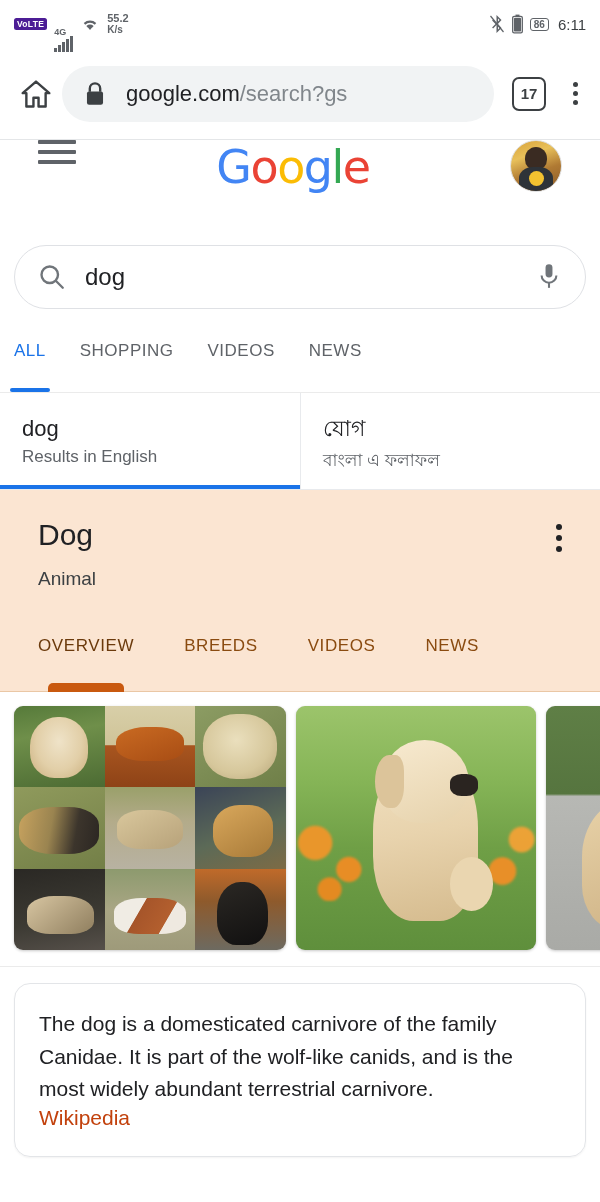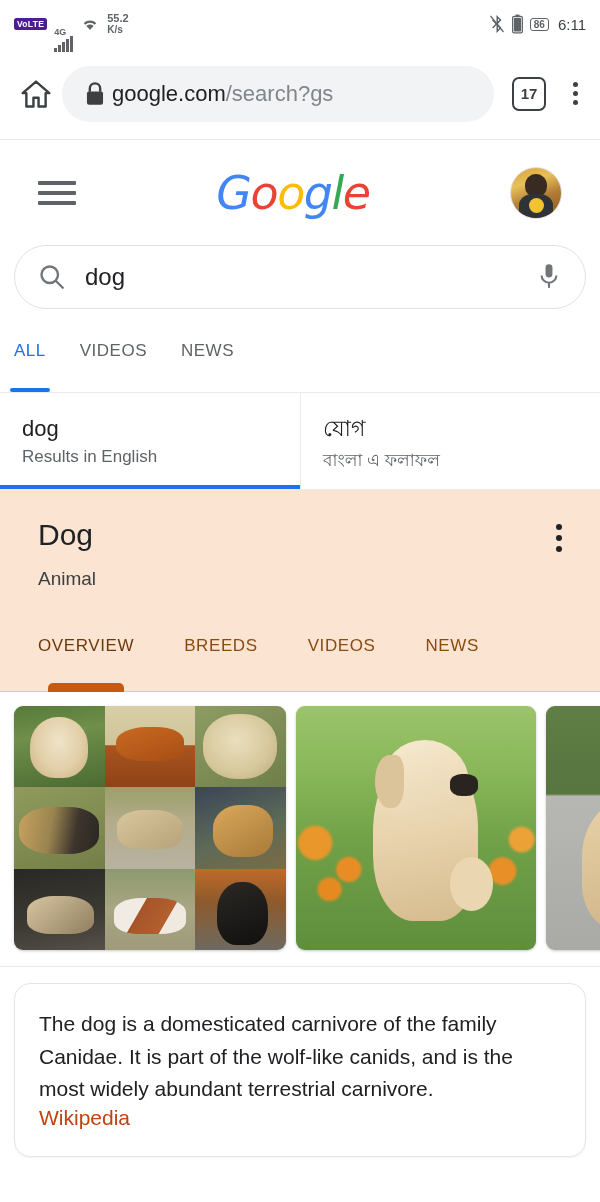--- a/index.html
+++ b/index.html
@@ -38,38 +38,37 @@
 
   
   .chrome{
     height:92px; display:flex; align-items:center; gap:0px;
     padding:0 10px; background:#fff;
     border-bottom:1px solid #e4e6e8;
   }
   .home-btn{ width:52px; display:flex; justify-content:center; }
   .omnibox{
     flex:1; height:56px; background:#f1f3f4; border-radius:28px;
-    display:flex; align-items:center; gap:6px; padding:0 22px; overflow:hidden;
+    display:flex; align-items:center; gap:20px; padding:0 22px; overflow:hidden;
   }
   .url{ font-size:22px; color:#202124; white-space:nowrap; }
   .url .path{ color:#80868b; }
   .tabcount{
     width:34px; height:34px; border:2.4px solid #3c4043; border-radius:7px;
     display:flex; align-items:center; justify-content:center;
     font-size:15px; font-weight:600; color:#3c4043; margin:0 14px 0 18px;
   }
   .kebab{ width:30px; display:flex; flex-direction:column; align-items:center; gap:4px; }
   .kebab i{ width:5px; height:5px; border-radius:50%; background:#3c4043; display:block;}
 
   
   .page{ background:#fff; }
   .g-header{
-    height:105px; display:flex; align-items:center; justify-content:space-between;
+    height:105px; display:flex; justify-content:space-between;
     padding:0 38px;
-    font-style:italic;
   }
   .hamb{ display:flex; flex-direction:column; gap:6px; }
   .hamb i{ width:38px; height:4px; background:#5f6368; border-radius:1px; display:block;}
   .glogo{ font-size:0; letter-spacing:-1.5px; }
   .glogo span{ font-size:46px; font-family:"DejaVu Sans", sans-serif; font-weight:500;}
   .c-b{color:#4285F4;} .c-r{color:#EA4335;} .c-y{color:#FBBC05;} .c-g{color:#34A853;}
   .avatar{
     width:52px; height:52px; border-radius:50%; overflow:hidden;
     background:linear-gradient(160deg,#d8a23a 0%,#e8c05a 30%,#b07a33 60%,#8a5a28 100%);
     position:relative; border:1px solid #e0e0e0;
@@ -351,20 +350,21 @@
       <svg width="28" height="30" viewBox="0 0 24 26">
         <rect x="9" y="2" width="6" height="11.5" rx="3" fill="#70757a"></rect>
         <path d="M5.6 11.6a6.4 6.4 0 0 0 12.8 0" fill="none" stroke="#70757a" stroke-width="1.8"></path>
         <path d="M12 18v4.4" stroke="#70757a" stroke-width="1.8"></path>
       </svg>
     </div>
   </div>
 
   <div class="tabs">
     <div class="tab active">ALL</div>
+    <div class="tab">SHOPPING</div>
     <div class="tab">VIDEOS</div>
     <div class="tab">NEWS</div>
   </div>
 
   <div class="langstrip">
     <div class="langcard left">
       <div class="lc-title">dog</div>
       <div class="lc-sub">Results in English</div>
     </div>
     <div class="langcard right">

